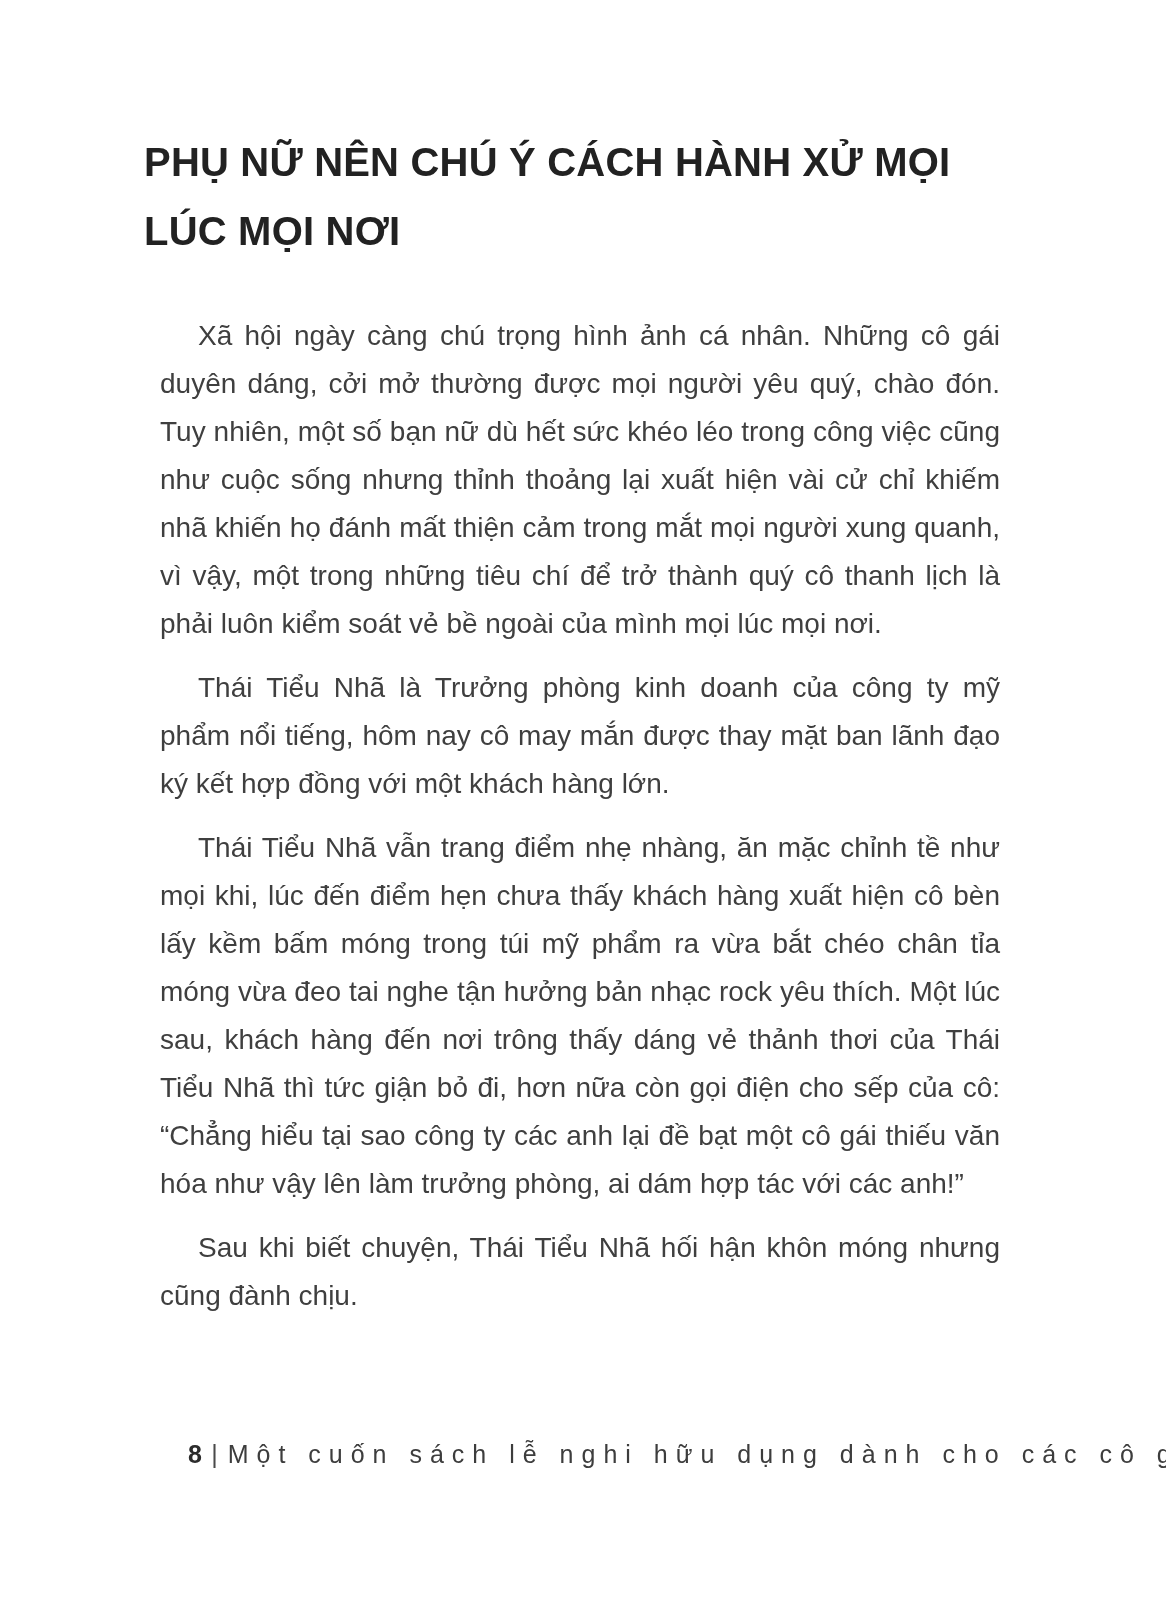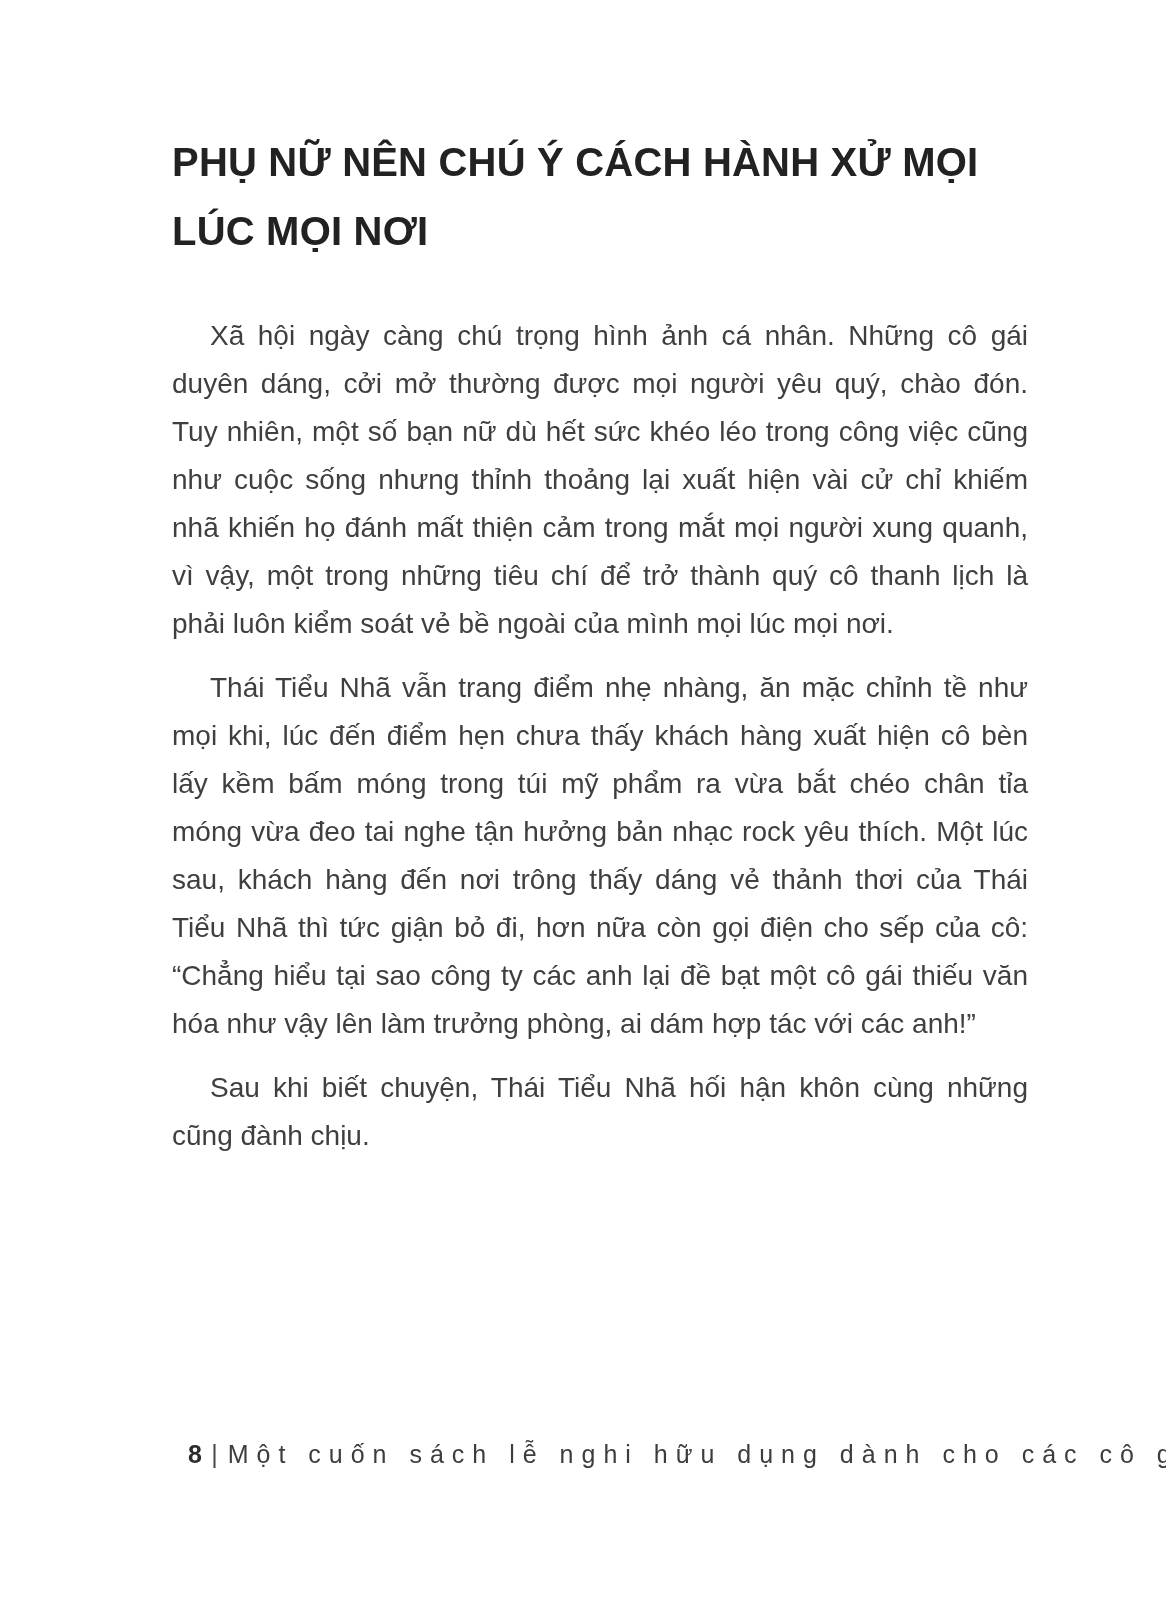--- a/index.html
+++ b/index.html
@@ -12,33 +12,33 @@
     width: 1166px;
     height: 1607px;
     background: #ffffff;
     font-family: "Liberation Sans", "DejaVu Sans", sans-serif;
     overflow: hidden;
     box-sizing: border-box;
   }
   .content {
     position: absolute;
     top: 128px;
-    left: 172px;
+    left: 144px;
     width: 856px;
   }
   .chapter-title {
     margin: 0 0 46px 0;
     font-size: 40px;
     font-weight: bold;
     line-height: 1.72;
     letter-spacing: 0.2px;
     color: #222222;
   }
   .body-text p {
-    margin: 0 0 16px 0;
+    margin: 0 0 16px 16px;
     font-size: 28px;
     line-height: 48px;
     color: #3f3f3f;
     text-align: justify;
     text-indent: 38px;
     font-stretch: condensed;
   }
   .footer {
     position: absolute;
     left: 188px;
@@ -62,20 +62,21 @@
   }
 </style>
 </head>
 <body>
 
 <div class="page">
   <div class="content">
     <h1 class="chapter-title">PHỤ NỮ NÊN CHÚ Ý CÁCH HÀNH XỬ MỌI LÚC MỌI NƠI</h1>
     <div class="body-text">
       <p>Xã hội ngày càng chú trọng hình ảnh cá nhân. Những cô gái duyên dáng, cởi mở thường được mọi người yêu quý, chào đón. Tuy nhiên, một số bạn nữ dù hết sức khéo léo trong công việc cũng như cuộc sống nhưng thỉnh thoảng lại xuất hiện vài cử chỉ khiếm nhã khiến họ đánh mất thiện cảm trong mắt mọi người xung quanh, vì vậy, một trong những tiêu chí để trở thành quý cô thanh lịch là phải luôn kiểm soát vẻ bề ngoài của mình mọi lúc mọi nơi.</p>
+      <p>Thái Tiểu Nhã là Trưởng phòng kinh doanh của công ty mỹ phẩm nổi tiếng, hôm nay cô may mắn được thay mặt ban lãnh đạo ký kết hợp đồng với một khách hàng lớn.</p>
       <p>Thái Tiểu Nhã vẫn trang điểm nhẹ nhàng, ăn mặc chỉnh tề như mọi khi, lúc đến điểm hẹn chưa thấy khách hàng xuất hiện cô bèn lấy kềm bấm móng trong túi mỹ phẩm ra vừa bắt chéo chân tỉa móng vừa đeo tai nghe tận hưởng bản nhạc rock yêu thích. Một lúc sau, khách hàng đến nơi trông thấy dáng vẻ thảnh thơi của Thái Tiểu Nhã thì tức giận bỏ đi, hơn nữa còn gọi điện cho sếp của cô: “Chẳng hiểu tại sao công ty các anh lại đề bạt một cô gái thiếu văn hóa như vậy lên làm trưởng phòng, ai dám hợp tác với các anh!”</p>
-      <p>Sau khi biết chuyện, Thái Tiểu Nhã hối hận khôn cùng những cũng đành chịu.</p>
+      <p>Sau khi biết chuyện, Thái Tiểu Nhã hối hận khôn móng nhưng cũng đành chịu.</p>
     </div>
   </div>
   <div class="footer">
     <span class="page-number">8</span><span class="separator">|</span><span class="book-title">Một cuốn sách lễ nghi hữu dụng dành cho các cô gái</span>
   </div>
 </div>
 
 </body></html>

